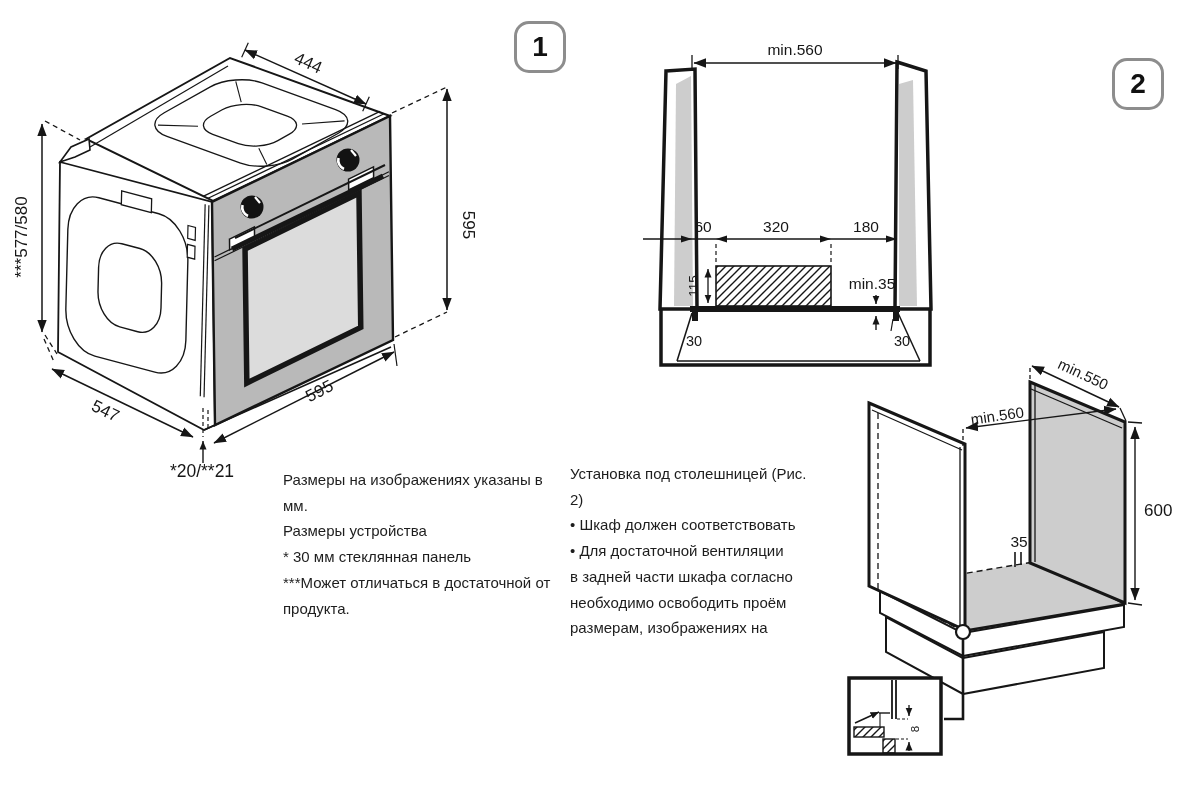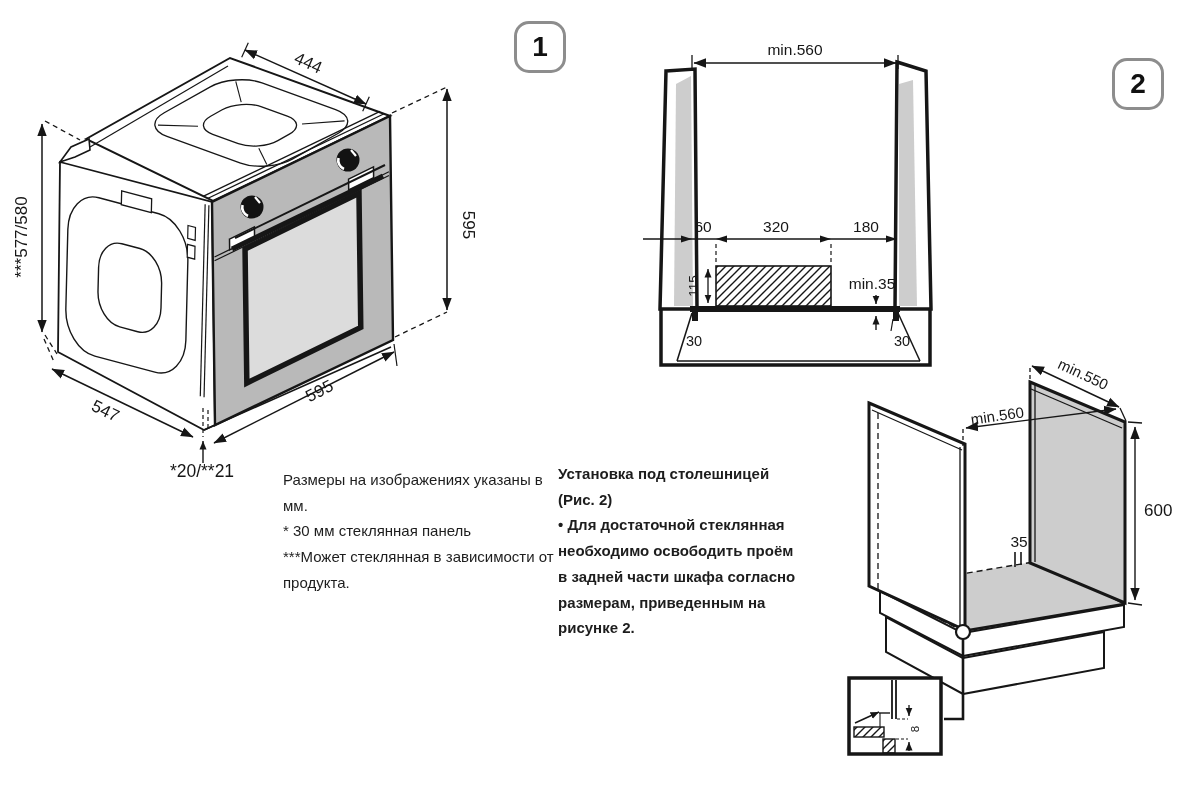--- a/index.html
+++ b/index.html
@@ -8,21 +8,21 @@
   #diagram{position:absolute;left:0;top:0;}
   #diagram text{font-family:"Liberation Sans",sans-serif;fill:#161616;}
   .fig-badge{position:absolute;width:46px;height:46px;border:3.5px solid #8d8d8d;border-radius:15px;
              background:#fff;display:flex;align-items:center;justify-content:center;
              font-size:28px;font-weight:700;color:#111;}
   .badge-1{left:514px;top:21px;}
   .badge-2{left:1112px;top:58px;}
   .notes{position:absolute;}
   .notes p{margin:0;font-size:15px;line-height:25.7px;color:#1d1d1d;}
   .notes-device{left:283px;top:467px;width:280px;}
-  .notes-install{left:558px;top:461px;width:250px;font-weight:bold;}
+  .notes-install{left:570px;top:461px;width:250px;}
 </style>
 </head>
 <body>
 
 <div class="page">
 
 <svg id="diagram" width="1200" height="793" viewBox="0 0 1200 793">
   <defs>
     <marker id="arr" markerUnits="userSpaceOnUse" markerWidth="13" markerHeight="11" viewBox="0 0 13 11" refX="12" refY="5.5" orient="auto-start-reverse">
       <path d="M0,0.8 L12.5,5.5 L0,10.2 Z" fill="#161616"></path>
@@ -250,27 +250,28 @@
 
 <div class="fig-badge badge-1">
   <span>1</span>
 </div>
 <div class="fig-badge badge-2">
   <span>2</span>
 </div>
 
 <div class="notes notes-device">
   <p>Размеры на изображениях указаны в мм.</p>
+  <p>Размеры устройства</p>
   <p>* 30 мм стеклянная панель</p>
-  <p>***Может стеклянная в зависимости от</p>
+  <p>***Может отличаться в достаточной от</p>
   <p>продукта.</p>
 </div>
 
 <div class="notes notes-install">
   <p>Установка под столешницей (Рис. 2)</p>
-  <p>• Для достаточной стеклянная</p>
+  <p>• Шкаф должен соответствовать</p>
+  <p>• Для достаточной вентиляции</p>
+  <p>в задней части шкафа согласно</p>
   <p>необходимо освободить проём</p>
-  <p>в задней части шкафа согласно</p>
-  <p>размерам, приведенным на</p>
-  <p>рисунке 2.</p>
+  <p>размерам, изображениях на</p>
 </div>
 
 </div>
 
 </body></html>

